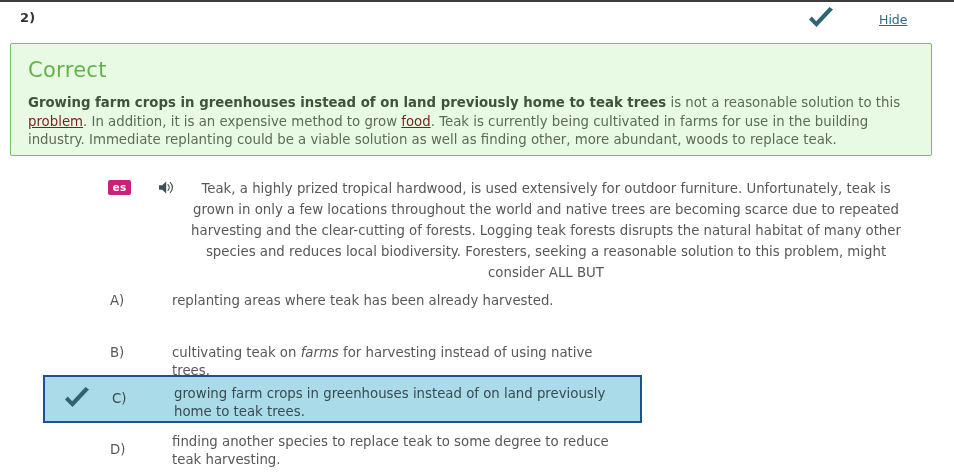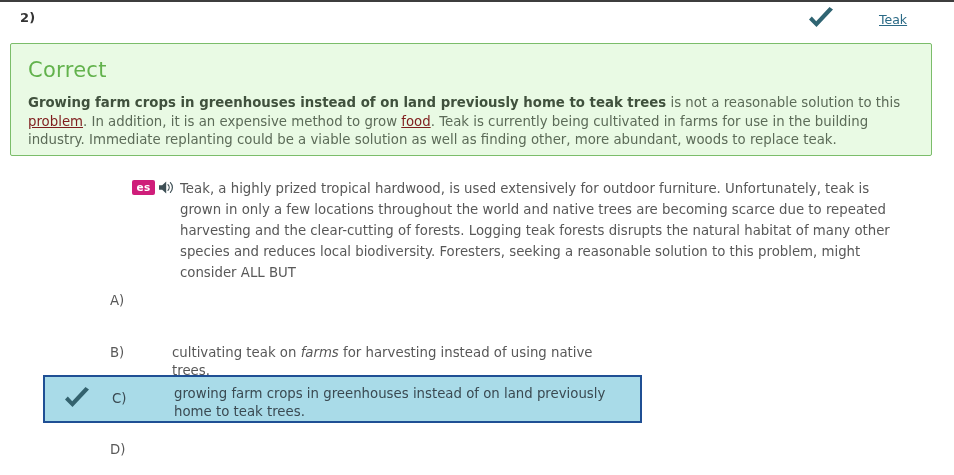--- a/index.html
+++ b/index.html
@@ -114,40 +114,40 @@
     height: 15px;
     background: #cf1d7a;
     border-radius: 2px;
     color: #ffffff;
     font-size: 10.5px;
     font-weight: bold;
     line-height: 15px;
     text-align: center;
     letter-spacing: .3px;
     cursor: pointer;
-    margin-left: 24px;
   }
   #speaker-icon {
     position: absolute;
     left: 159px;
     top: 2px;
     width: 16px;
     height: 15px;
     color: #3e4f55;
     cursor: pointer;
   }
   #speaker-icon svg { display: block; }
   #passage-text {
     position: absolute;
     left: 180px;
     top: 0px;
     width: 732px;
     font-size: 13.3px;
     line-height: 21px;
     color: #585858;
+    text-align: center;
   }
 
   
   .option-row {
     position: absolute;
     left: 43px;
     width: 599px;
     box-sizing: border-box;
   }
   .option-letter {
@@ -203,21 +203,21 @@
 
 <div id="question-header">
   <div id="question-number">2)</div>
 
   <div id="header-check">
     <svg width="30" height="26" viewBox="0 0 30 26" aria-hidden="true">
       <path d="M3 13.5 L10.5 21 L27 3.5 L23.5 1 L10.2 15.2 L5.8 10.4 Z" fill="currentColor"></path>
     </svg>
   </div>
 
-  <a id="hide-link" href="#">Teak</a>
+  <a id="hide-link" href="#">Hide</a>
 </div>
 
 <div id="feedback-panel">
   <div id="feedback-title">Correct</div>
 
   <div id="feedback-body">
     <span class="strong">Growing farm crops in greenhouses instead of on land previously home to teak trees</span><span> is not a reasonable solution to this </span><a class="inline-link" href="#">problem</a><span>. In addition, it is an expensive method to grow </span><a class="inline-link" href="#">food</a><span>. Teak is currently being cultivated in farms for use in the building industry. Immediate replanting could be a viable solution as well as finding other, more abundant, woods to replace teak.</span>
   </div>
 </div>
 
@@ -230,32 +230,34 @@
       <path d="M9.0 4.6 A4.2 4.2 0 0 1 9.0 10.4" fill="none" stroke="currentColor" stroke-width="1.2" stroke-linecap="round"></path>
       <path d="M11.4 2.6 A7 7 0 0 1 11.4 12.4" fill="none" stroke="currentColor" stroke-width="1.2" stroke-linecap="round"></path>
     </svg>
   </div>
 
   <div id="passage-text">Teak, a highly prized tropical hardwood, is used extensively for outdoor furniture. Unfortunately, teak is grown in only a few locations throughout the world and native trees are becoming scarce due to repeated harvesting and the clear-cutting of forests. Logging teak forests disrupts the natural habitat of many other species and reduces local biodiversity. Foresters, seeking a reasonable solution to this problem, might consider ALL BUT</div>
 </div>
 
 <div class="option-row" id="option-a">
   <span class="option-letter">A)</span>
+  <span class="option-text">replanting areas where teak has been already harvested.</span>
 </div>
 
 <div class="option-row" id="option-b">
   <span class="option-letter">B)</span>
   <span class="option-text"><span>cultivating teak on </span><em>farms</em><span> for harvesting instead of using native trees.</span></span>
 </div>
 
 <div class="option-row" id="option-c">
   <span id="option-c-check">
     <svg width="30" height="26" viewBox="0 0 30 26" aria-hidden="true">
       <path d="M3 13.5 L10.5 21 L27 3.5 L23.5 1 L10.2 15.2 L5.8 10.4 Z" fill="currentColor"></path>
     </svg>
   </span>
   <span class="option-letter">C)</span>
   <span class="option-text">growing farm crops in greenhouses instead of on land previously home to teak trees.</span>
 </div>
 
 <div class="option-row" id="option-d">
   <span class="option-letter">D)</span>
+  <span class="option-text">finding another species to replace teak to some degree to reduce teak harvesting.</span>
 </div>
 
 </body></html>

